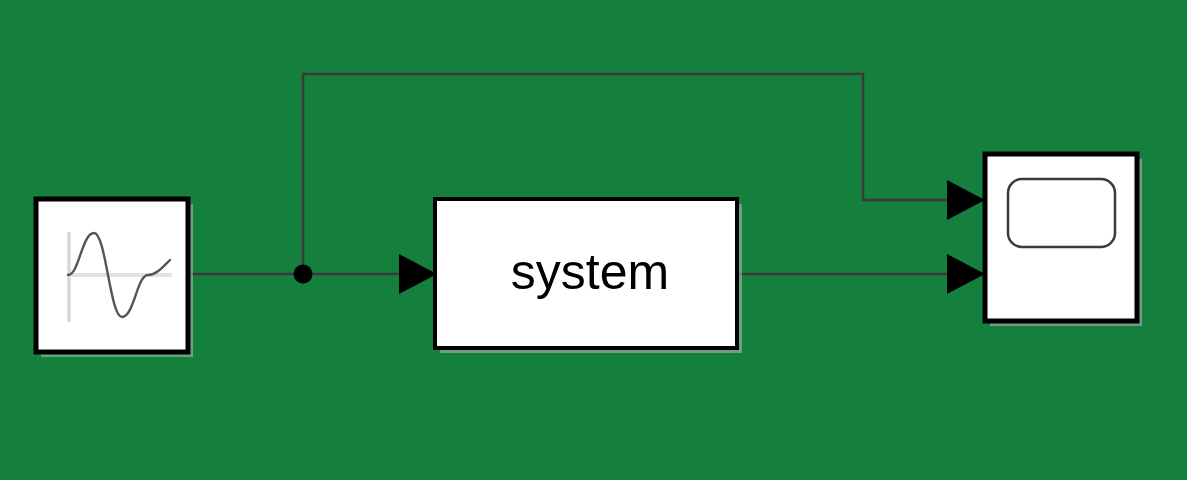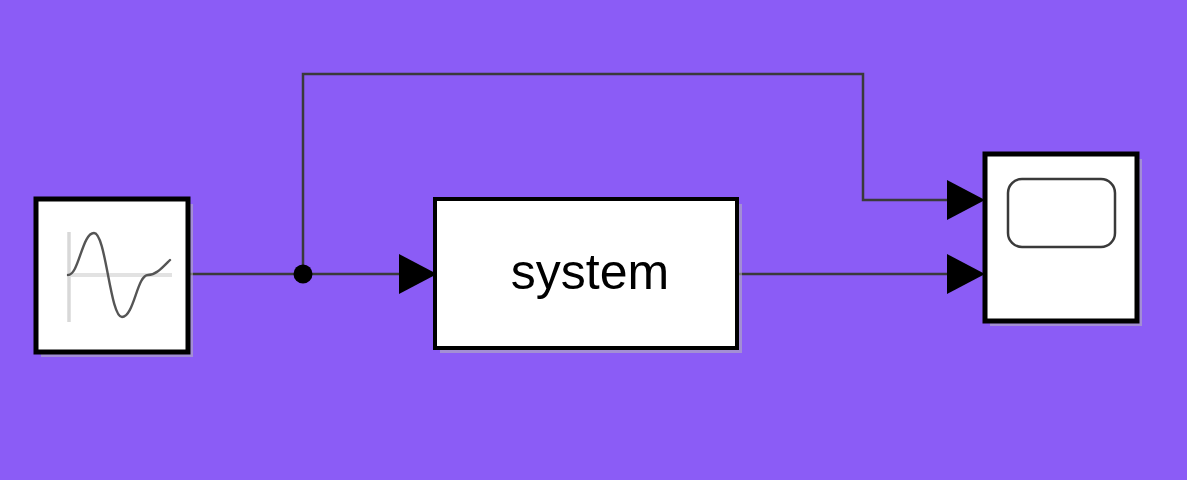--- a/index.html
+++ b/index.html
@@ -8,21 +8,21 @@
     padding: 0;
     background: #ffffff;
   }
   body {
     font-family: "Liberation Sans", sans-serif;
   }
   #canvas {
     position: relative;
     width: 1187px;
     height: 480px;
-    background: #8b5cf6;
+    background: #15803d;
     overflow: hidden;
   }
   #diagram-svg {
     position: absolute;
     left: 0;
     top: 0;
     width: 1187px;
     height: 480px;
     display: block;
   }

